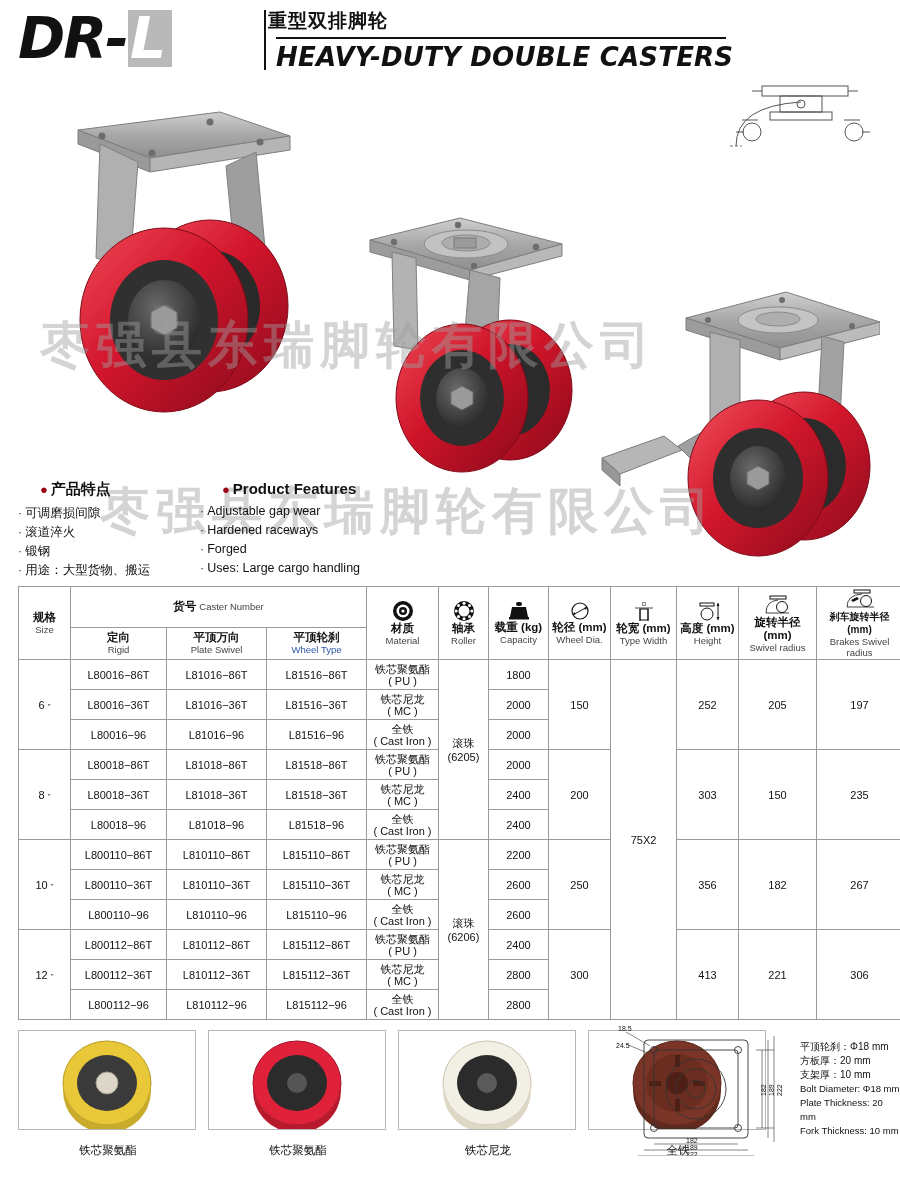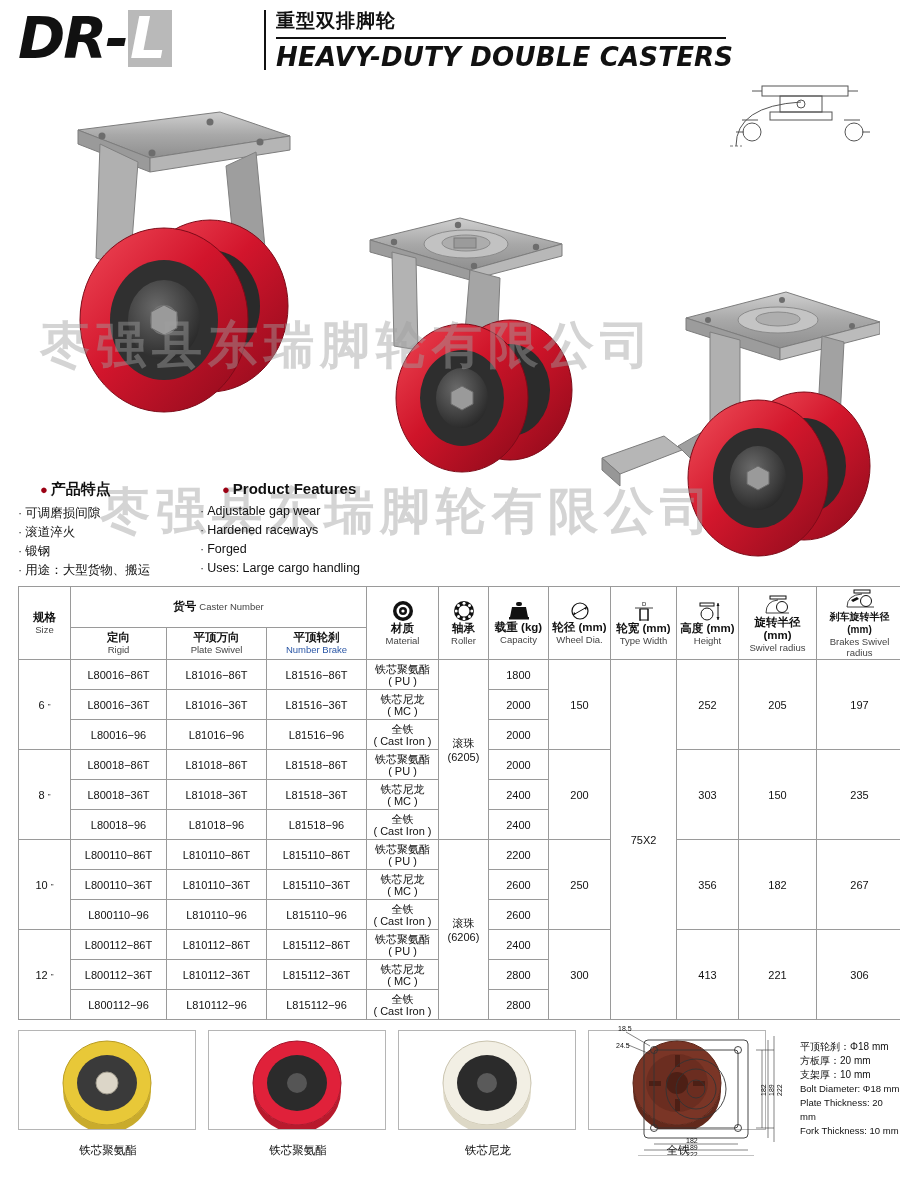--- a/index.html
+++ b/index.html
@@ -30,21 +30,21 @@
     margin-left:1px;
   }
   .logo-l {
     font-family:"DejaVu Sans", sans-serif;
     font-weight:bold; font-style:italic;
     font-size:57px; color:#ffffff; line-height:1;
   }
   .header-divider {
     position:absolute; left:264px; top:10px; width:2px; height:60px; background:#111;
   }
-  .header-titles { position:absolute; left:276px; top:8px; }
+  .header-titles { position:absolute; left:268px; top:8px; }
   .title-cn { font-size:19px; font-weight:bold; color:#111; letter-spacing:1px; }
   .title-en {
     font-family:"DejaVu Sans", sans-serif;
     font-size:26px; font-weight:bold; font-style:italic; color:#111;
     margin-top:2px; letter-spacing:0.2px;
   }
   .title-rule { position:absolute; left:276px; top:37px; width:450px; height:2px; background:#111; }
 
   
   .sketch { position:absolute; right:14px; top:80px; width:180px; height:72px; }
@@ -399,21 +399,21 @@
         <td>
               <span class="cn">定向</span>
               <span class="en">Rigid</span>
             </td>
         <td>
               <span class="cn">平顶万向</span>
               <span class="en">Plate Swivel</span>
             </td>
         <td>
               <span class="cn">平顶轮刹</span>
-              <span class="en en-blue">Number  Brake</span>
+              <span class="en en-blue">Wheel  Type</span>
             </td>
       </tr>
 
       <tr class="body-row">
         <td rowspan="3" class="size-cell"><span>6</span> <span class="tiny">"</span></td>
         <td>L80016−86T</td>
         <td>L81016−86T</td>
         <td>L81516−86T</td>
         <td class="mat-cell"><span>铁芯聚氨酯</span><br><span>( PU )</span></td>
         <td rowspan="6"><span>滚珠</span><br><span>(6205)</span></td>

